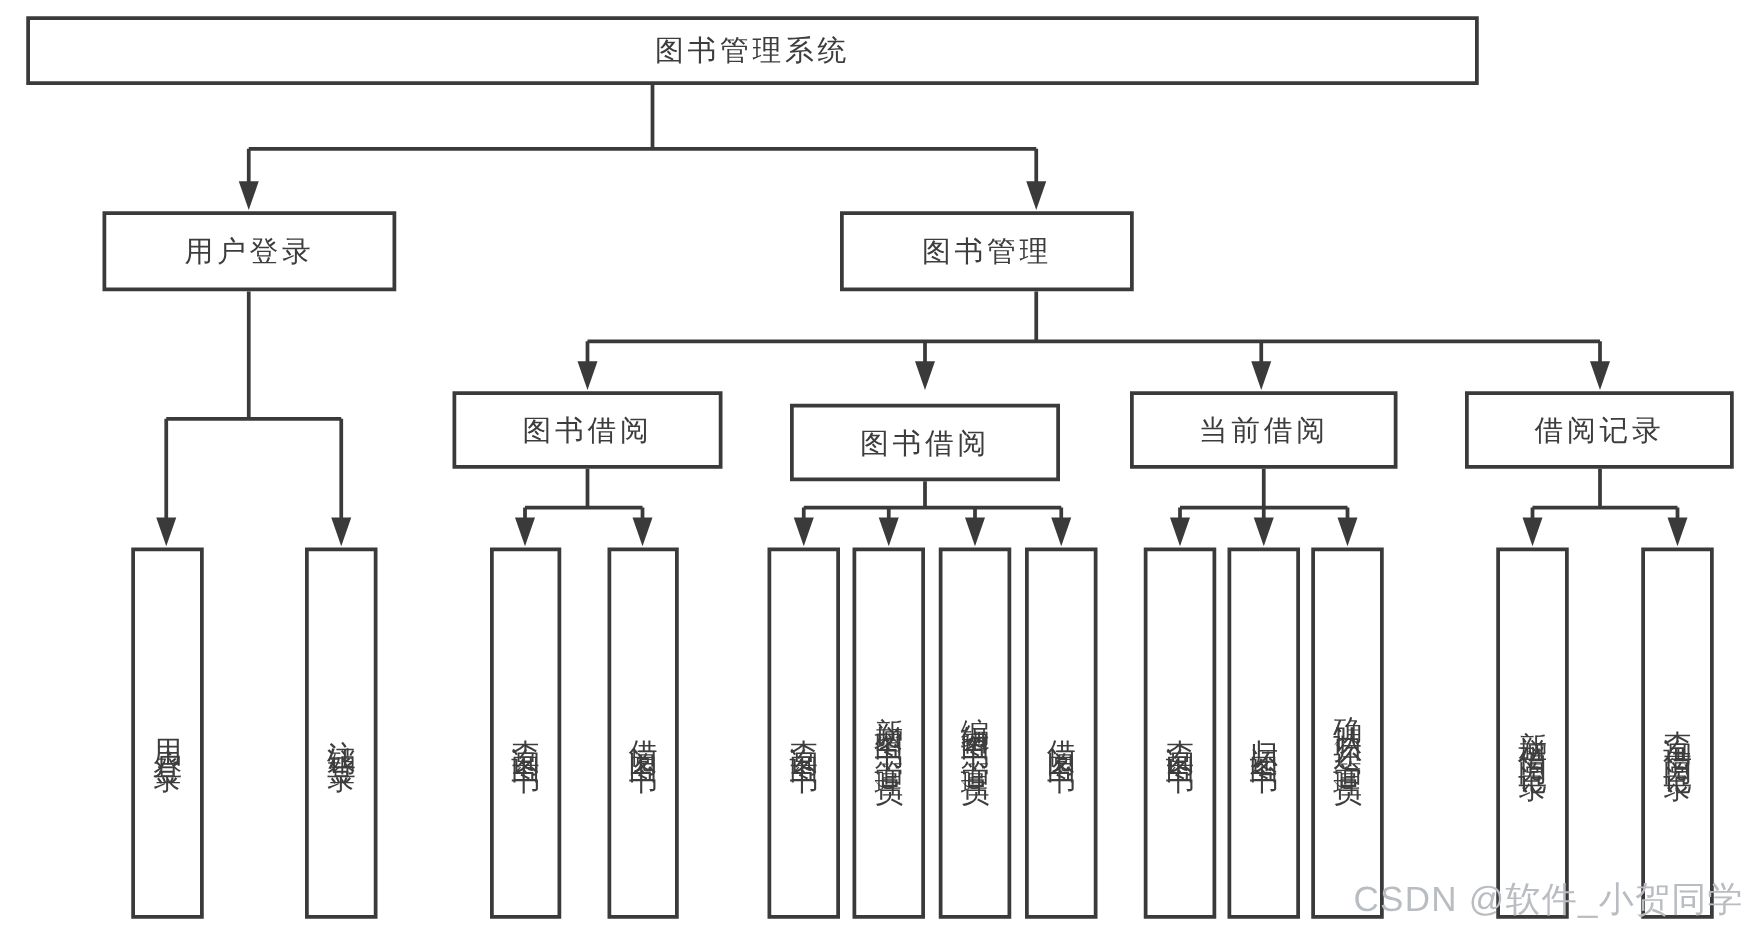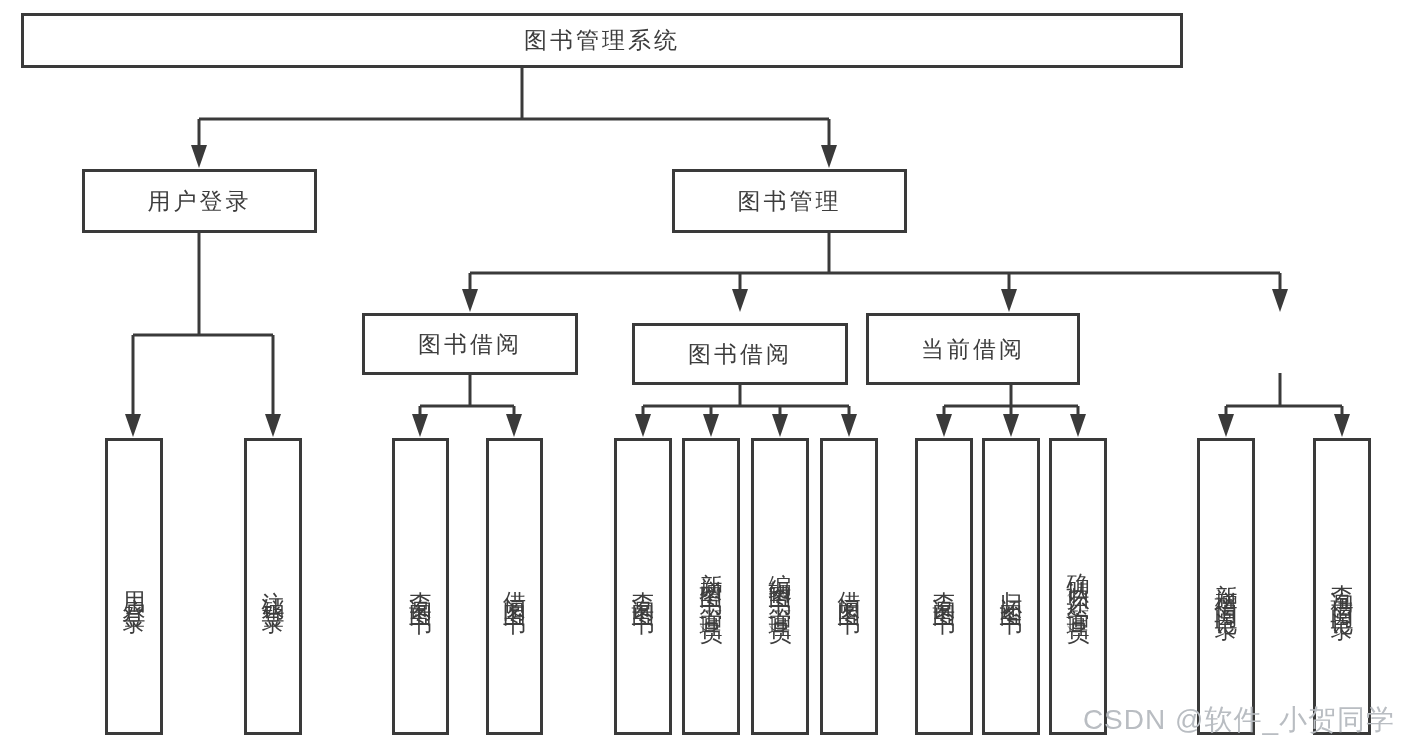--- a/index.html
+++ b/index.html
@@ -134,22 +134,25 @@
   <div class="node hbox" style="left:672px;top:169px;width:235px;height:64px">
     <span>图书管理</span>
   </div>
 
   <div class="node hbox" style="left:362px;top:313px;width:216px;height:62px">
     <span>图书借阅</span>
   </div>
   <div class="node hbox" style="left:632px;top:323px;width:216px;height:62px">
     <span>图书借阅</span>
   </div>
-  <div class="node hbox" style="left:866px;top:313px;width:214px;height:72px">
+  <div class="node hbox" style="left:904px;top:313px;width:214px;height:62px">
     <span>当前借阅</span>
+  </div>
+  <div class="node hbox" style="left:1172px;top:313px;width:215px;height:62px">
+    <span>借阅记录</span>
   </div>
 
   <div class="node vbox" style="left:105px;top:438px;width:58px;height:297px">
     <span>用户登录</span>
   </div>
   <div class="node vbox" style="left:244px;top:438px;width:58px;height:297px">
     <span>注销登录</span>
   </div>
 
   <div class="node vbox" style="left:392px;top:438px;width:57px;height:297px">

